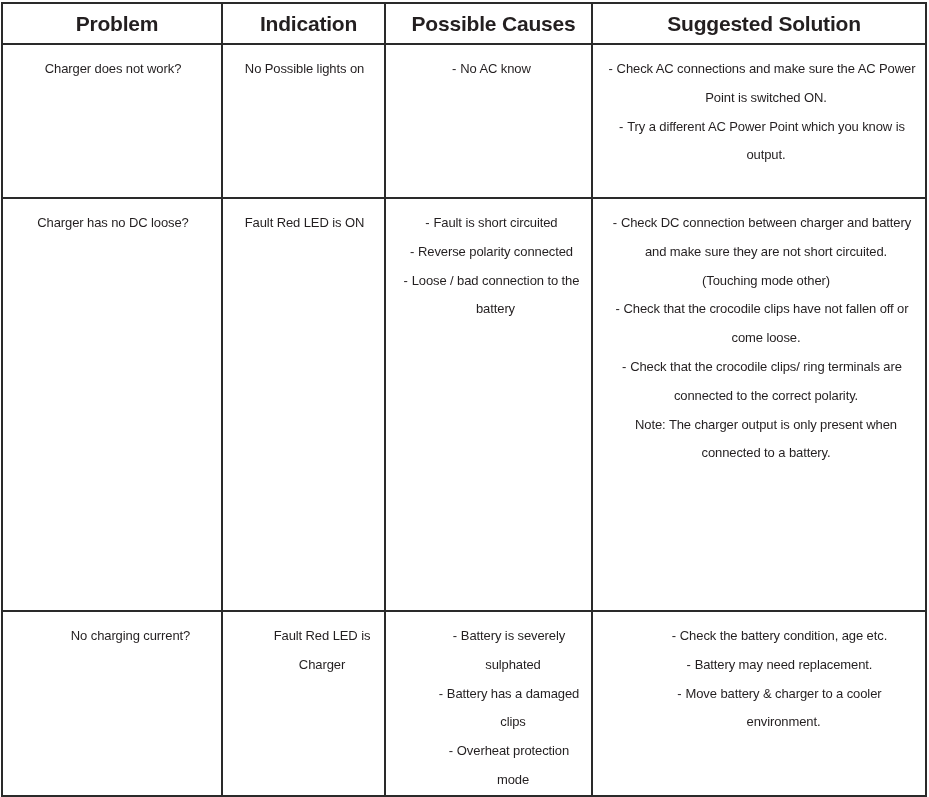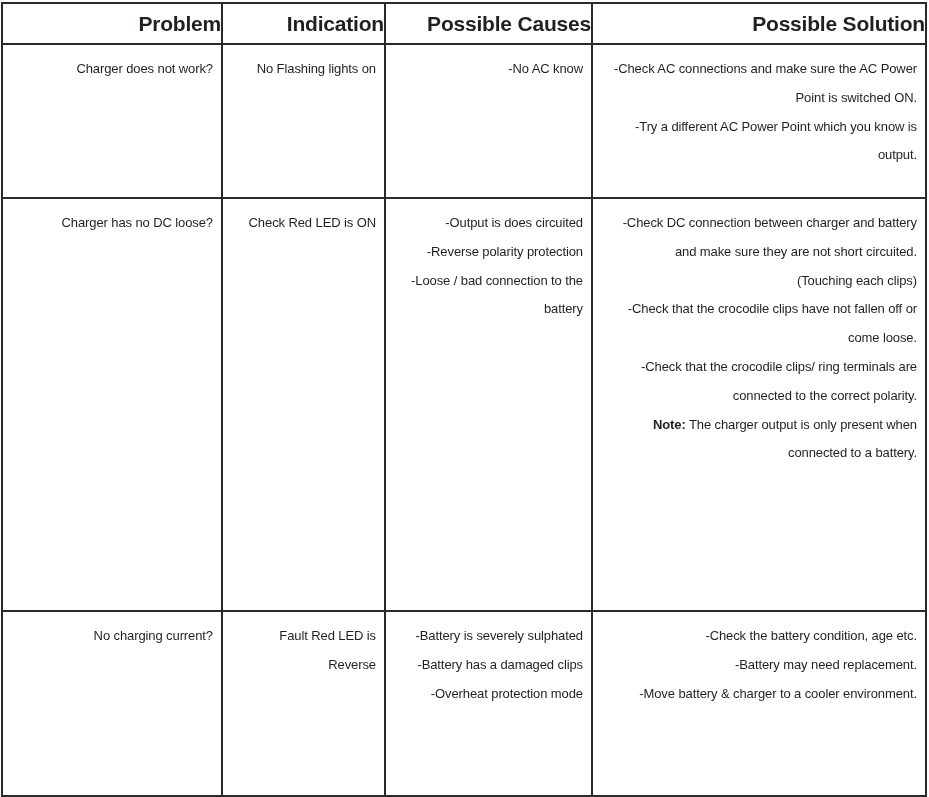--- a/index.html
+++ b/index.html
@@ -7,116 +7,116 @@
   .tbl {
     position: absolute; left: 1px; top: 2px;
     border-collapse: collapse;
     table-layout: fixed;
     font-family: "Liberation Sans", "DejaVu Sans", sans-serif;
     color: #231f20;
   }
   .tbl td, .tbl th {
     border: 2.5px solid #2a2a2a;
     vertical-align: top;
-    text-align: right;
+    text-align: center;
     padding: 0;
   }
   .tbl th {
     font-weight: bold;
     font-size: 21px;
     height: 39px;
     vertical-align: middle;
     padding: 0 0 0 10px;
     letter-spacing: -0.2px;
   }
   .cell-inner {
     padding: 10px 8px 0 10px;
     font-size: 13px;
     line-height: 28.8px;
     letter-spacing: -0.1px;
   }
   .item { display: block; padding-left: 12px; text-indent: -12px; }
   .item .dash { display: inline-block; width: 12px; text-indent: 0; }
   .plain { display: block; padding-left: 12px; }
-  .note-label { font-weight: bold; }
+  .note-label { font-weight: normal; }
   tr.r1 td { height: 152px; }
   tr.r2 td { height: 411px; }
-  tr.r3 td { height: 183px; }
+  tr.r3 td { height: 183px; padding-left: 35px; }
 </style>
 </head>
 <body>
 
 <table class="tbl">
   <colgroup>
     <col style="width:220px">
     <col style="width:163px">
     <col style="width:207px">
     <col style="width:334px">
   </colgroup>
   <thead>
     <tr>
       <th>Problem</th>
       <th>Indication</th>
       <th>Possible Causes</th>
-      <th>Possible Solution</th>
+      <th>Suggested Solution</th>
     </tr>
   </thead>
   <tbody>
 
     <tr class="r1">
       <td>
         <div class="cell-inner">Charger does not work?</div>
       </td>
       <td>
-        <div class="cell-inner">No Flashing lights on</div>
+        <div class="cell-inner">No Possible lights on</div>
       </td>
       <td>
         <div class="cell-inner">
           <span class="item"><span class="dash">-</span><span>No AC know</span></span>
         </div>
       </td>
       <td>
         <div class="cell-inner">
           <span class="item"><span class="dash">-</span><span>Check AC connections and make sure the AC Power Point is switched ON.</span></span>
           <span class="item"><span class="dash">-</span><span>Try a different AC Power Point which you know is output.</span></span>
         </div>
       </td>
     </tr>
 
     <tr class="r2">
       <td>
         <div class="cell-inner">Charger has no DC loose?</div>
       </td>
       <td>
-        <div class="cell-inner">Check Red LED is ON</div>
+        <div class="cell-inner">Fault Red LED is ON</div>
       </td>
       <td>
         <div class="cell-inner">
-          <span class="item"><span class="dash">-</span><span>Output is does circuited</span></span>
-          <span class="item"><span class="dash">-</span><span>Reverse polarity protection</span></span>
+          <span class="item"><span class="dash">-</span><span>Fault is short circuited</span></span>
+          <span class="item"><span class="dash">-</span><span>Reverse polarity connected</span></span>
           <span class="item"><span class="dash">-</span><span>Loose / bad connection to the battery</span></span>
         </div>
       </td>
       <td>
         <div class="cell-inner">
           <span class="item"><span class="dash">-</span><span>Check DC connection between charger and battery and make sure they are not short circuited.</span></span>
-          <span class="plain">(Touching each clips)</span>
+          <span class="plain">(Touching mode other)</span>
           <span class="item"><span class="dash">-</span><span>Check that the crocodile clips have not fallen off or come loose.</span></span>
           <span class="item"><span class="dash">-</span><span>Check that the crocodile clips/ ring terminals are connected to the correct polarity.</span></span>
           <span class="plain"><span class="note-label">Note:</span><span> The charger output is only present when connected to a battery.</span></span>
         </div>
       </td>
     </tr>
 
     <tr class="r3">
       <td>
         <div class="cell-inner">No charging current?</div>
       </td>
       <td>
-        <div class="cell-inner">Fault Red LED is Reverse</div>
+        <div class="cell-inner">Fault Red LED is Charger</div>
       </td>
       <td>
         <div class="cell-inner">
           <span class="item"><span class="dash">-</span><span>Battery is severely sulphated</span></span>
           <span class="item"><span class="dash">-</span><span>Battery has a damaged clips</span></span>
           <span class="item"><span class="dash">-</span><span>Overheat protection mode</span></span>
         </div>
       </td>
       <td>
         <div class="cell-inner">

